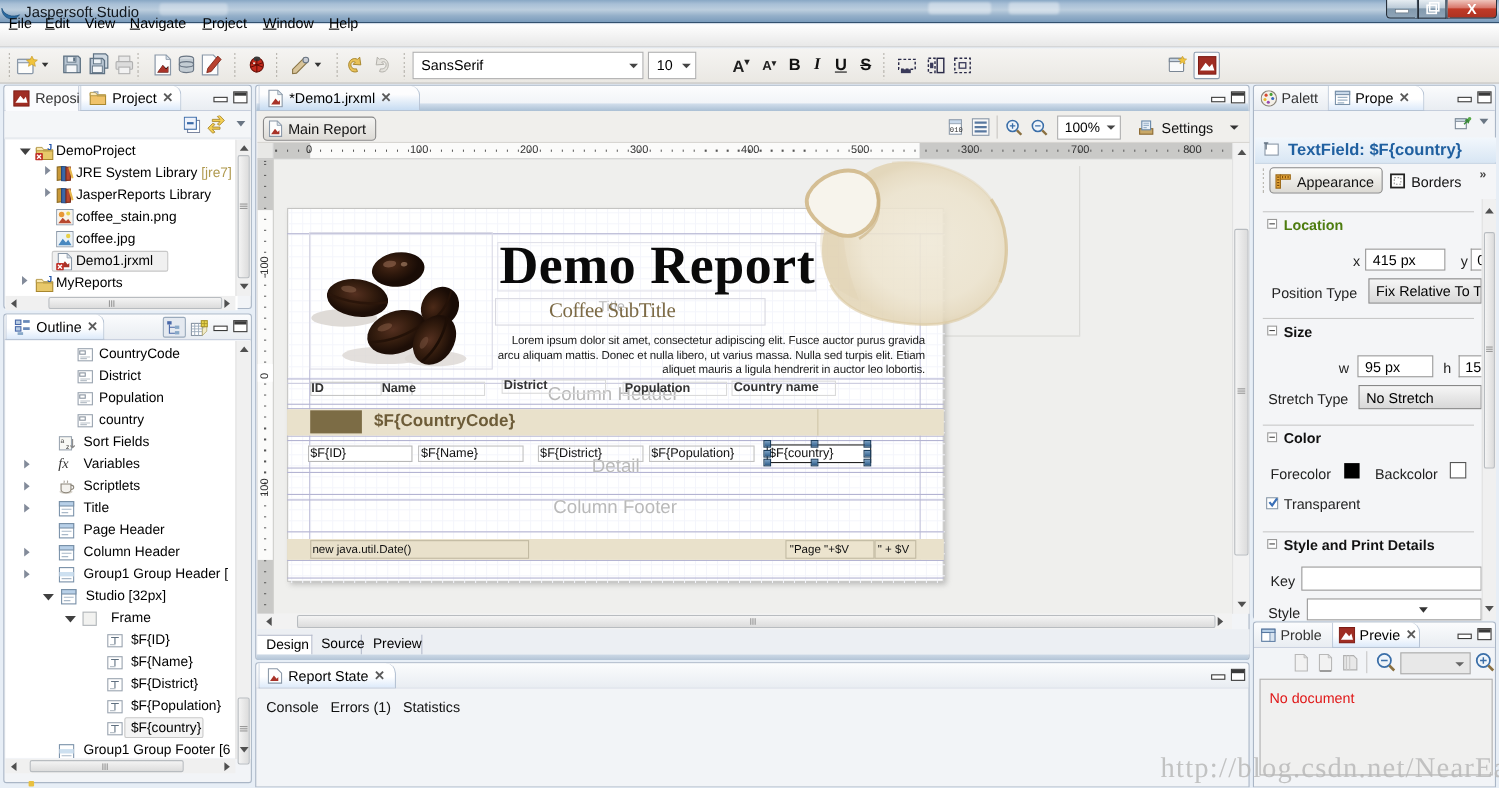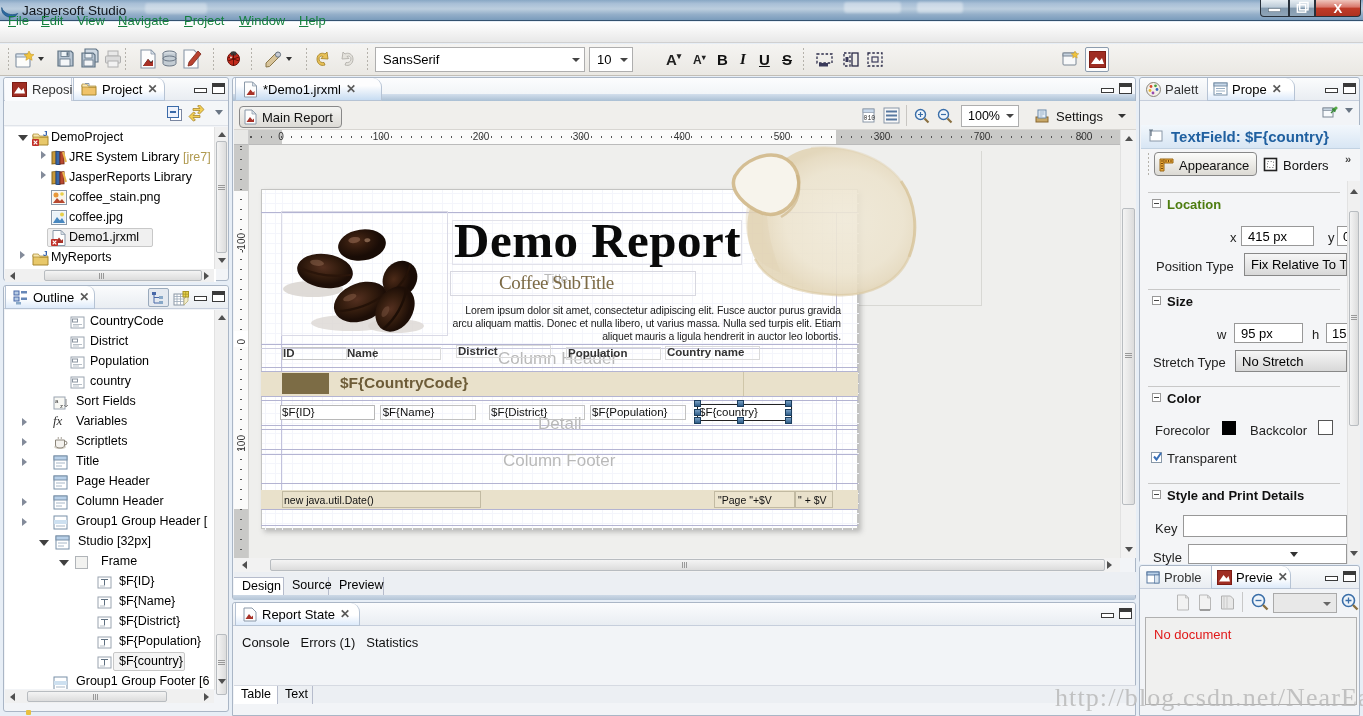--- a/index.html
+++ b/index.html
@@ -15,21 +15,21 @@
   #btnmin { left:1260px; width:29px; border-radius:0 0 0 4px;
     background:linear-gradient(180deg,#e6edf2 0%,#bccbd8 45%,#8299ad 50%,#8fa5b8 100%); }
   #btnmax { left:1289px; width:26px;
     background:linear-gradient(180deg,#e6edf2 0%,#bccbd8 45%,#8299ad 50%,#8fa5b8 100%); }
   #btnclose { left:1315px; width:46px; border-radius:0 0 4px 0;
     background:linear-gradient(180deg,#efc5bc 0%,#d8766a 45%,#c03b28 50%,#ad3322 100%); }
   .winglyph { position:absolute; left:0; top:0; width:100%; height:100%; }
   
   #menubar { left:0; top:22px; width:1363px; height:21px;
     background:linear-gradient(180deg,#ffffff,#e8e8e8); border-bottom:1px solid #d0d0d0; }
-  .menuitem { position:absolute; top:13px; font-size:13px; color:#15803d; }
+  .menuitem { position:absolute; top:13px; font-size:13px; color:#000000; }
   .menuitem u { text-decoration:underline; }
   
   #toolbar { left:0; top:44px; width:1363px; height:32px;
     background:linear-gradient(180deg,#f5f4f2,#eae8e3); border-bottom:1px solid #c2beb6; }
   .tsep { position:absolute; top:4px; height:24px; width:1px;
     background-image:repeating-linear-gradient(180deg,#b5b2ab 0 2px,transparent 2px 4px); }
   .combo { position:absolute; background:#fff; border:1px solid #aeaeae; font-size:13px; color:#000; }
   .combo .arr { position:absolute; right:4px; top:50%; margin-top:-2px; width:0; height:0;
     border-left:4px solid transparent; border-right:4px solid transparent; border-top:4px solid #444; }
   
@@ -739,24 +739,20 @@
     <div class="tabstrip"></div>
     <div class="vtab active" style="left:2px;width:125px;border-radius:0 9px 0 0;white-space:nowrap">
       <svg width="14" height="15" viewBox="0 0 14 15" style="margin-right:5px;flex:none">
         <path d="M1 1 h8 l4 4 v9 h-12 z" fill="#fdfdfd" stroke="#8a98a8"></path>
         <path d="M2.5 12 l3.5-5 2.5 3 1.5-1.5 v3.5 z" fill="#a83228"></path>
       </svg>
       Report State <span class="tclose">✕</span></div>
     <div class="minmax min" style="right:21px;top:6px"></div>
     <div class="minmax max" style="right:3px;top:5px"></div>
     <div class="abs" style="left:9px;top:32px;font-size:13px;color:#111">Console&nbsp;&nbsp;&nbsp;Errors (1)&nbsp;&nbsp;&nbsp;Statistics</div>
-    <div class="abs" style="left:1px;top:82px;width:902px;height:18px;background:#eceff3;border-top:1px solid #d6dae2">
-      <div class="abs" style="left:0;top:0;width:44px;height:18px;background:#fff;border-right:1px solid #b6bccc;font-size:12.5px;padding:1px 0 0 7px">Table</div>
-      <div class="abs" style="left:44px;top:0;width:35px;height:18px;border-right:1px solid #b6bccc;font-size:12.5px;padding:1px 0 0 7px">Text</div>
-    </div>
   </div>
   <div id="propPanel" class="panel">
     <div class="tabstrip"></div>
     <div class="vtab" style="left:2px;width:63px;padding:0 4px">
       <svg width="15" height="15" viewBox="0 0 15 15" style="margin-right:4px;flex:none">
         <circle cx="7.5" cy="7.5" r="7" fill="#f4f0e8" stroke="#8a8478"></circle>
         <circle cx="5" cy="4.5" r="1.4" fill="#d84830"></circle>
         <circle cx="9.5" cy="3.8" r="1.4" fill="#48a038"></circle>
         <circle cx="11" cy="7.5" r="1.4" fill="#3868c0"></circle>
         <circle cx="4" cy="8.5" r="1.4" fill="#e8b830"></circle>

